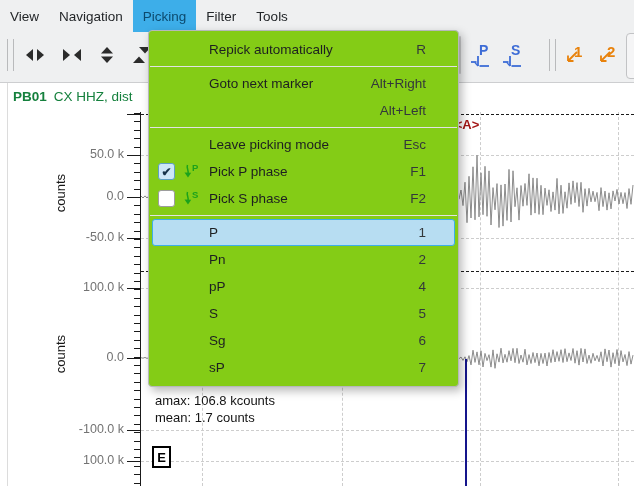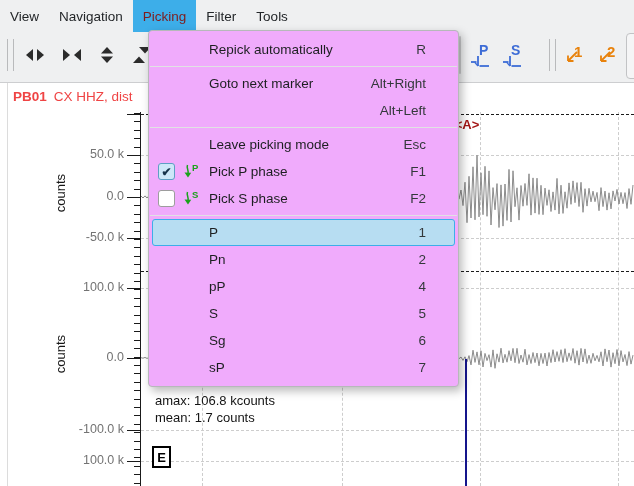--- a/index.html
+++ b/index.html
@@ -3,50 +3,50 @@
 <meta charset="utf-8">
 <style>
   html,body{margin:0;padding:0;width:634px;height:486px;overflow:hidden;background:#fff;
     font-family:"Liberation Sans",sans-serif;position:relative}
   #stage{position:absolute;left:0;top:0;width:634px;height:486px;overflow:hidden;background:#fff}
 
   
   .menubar{position:absolute;left:0;top:0;width:100%;height:28px;background:#eff0f1;display:flex;
     z-index:6;font-size:13.5px;color:#232629}
   .menubar-item{display:flex;align-items:center;padding:16px 10px;cursor:default;white-space:nowrap}
-  .menubar-item.active{background:#3daee9;color:#7f1d1d}
+  .menubar-item.active{background:#3daee9;color:#0c4a6e}
   .toolbar{position:absolute;left:0;top:28px;width:100%;height:54px;background:#eff0f1;
     border-bottom:1px solid #cdced0;z-index:5}
   .tb-handle{position:absolute;top:11px;height:32px;width:5px;border-left:1px solid #b9babc;border-right:1px solid #b9babc}
   .tb-sep{position:absolute;top:8px;height:38px;width:2px;background:#c9cacc;border-radius:2px}
   .tb-btn{position:absolute;top:12px;width:26px;height:30px;display:flex;align-items:center;justify-content:center}
   .tb-blue{color:#3d6cd6}
   .tb-orange{color:#e8820c}
   .tb-frame{position:absolute;left:626px;top:5px;width:30px;height:44px;background:#f5f5f6;
     border:1px solid #c2c3c5;border-radius:4px}
 
   
   .plot-left-border{position:absolute;left:7px;top:83px;width:1px;height:403px;background:#dcdcdc;z-index:1}
   .gridline-v{position:absolute;top:112px;height:374px;width:0;border-left:1px dashed #cdcdcd;z-index:1}
   .gridline-h{position:absolute;left:141px;width:493px;height:0;border-top:1px dashed #cdcdcd;z-index:1}
   .gridline-h.black{border-top:1px dashed #1b1b1b}
-  .station-label{position:absolute;left:13px;top:89px;font-size:13.5px;color:#ef4444;z-index:3;white-space:nowrap}
+  .station-label{position:absolute;left:13px;top:89px;font-size:13.5px;color:#15803d;z-index:3;white-space:nowrap}
   .station-label b{font-weight:bold;margin-right:7px}
   .tick-label{position:absolute;left:32px;width:92px;text-align:right;font-size:12.5px;color:#737373;z-index:3}
   .ylabel{position:absolute;left:53px;writing-mode:vertical-rl;transform:rotate(180deg);
     font-size:13px;color:#161616;z-index:3}
   .pick-label{position:absolute;left:446px;top:117px;font-size:13px;font-weight:bold;color:#a31515;z-index:3;white-space:nowrap}
   .navy-line{position:absolute;width:2px;background:#15158c;z-index:2}
   .stats{position:absolute;left:155px;top:393px;font-size:13px;line-height:16.5px;color:#141414;z-index:3}
   .emarker{position:absolute;left:152px;top:446px;width:19px;height:22px;border:2px solid #000;background:#fff;
     z-index:3;display:flex;align-items:center;justify-content:center;font-size:13px;font-weight:bold;color:#000;box-sizing:border-box}
   #plot-svg{position:absolute;left:0;top:0;z-index:2;pointer-events:none}
 
   
-  .menu-popup{position:absolute;left:148px;top:30px;width:309px;background:#f0abfc;border:1px solid #b6b8ba;
+  .menu-popup{position:absolute;left:148px;top:30px;width:309px;background:#84cc16;border:1px solid #b6b8ba;
     border-radius:4px;box-shadow:3px 4px 10px rgba(0,0,0,.28);z-index:10;padding:5px 0;
     font-size:13.5px;color:#1d1f21}
   .menu-item{height:25px;display:flex;align-items:center;margin:0 3px;border:1px solid transparent;border-radius:3px}
   .menu-item.selected{background:#b7ddf2;border-color:#3daee9}
   .menu-sep{height:1px;background:#e1e2e3;margin:3px 1px}
   .mcheck{width:17px;height:17px;margin-left:5px;border-radius:3px;flex:none;display:flex;align-items:center;
     justify-content:center;font-size:12px;line-height:1;box-sizing:border-box}
   .mcheck.checked{background:#cde7f8;border:1px solid #5e9fc4;color:#16334b;font-weight:bold}
   .mcheck.unchecked{background:#fff;border:1px solid #9d9d9d}
   .micon{width:20px;height:18px;margin-left:6px;flex:none}

